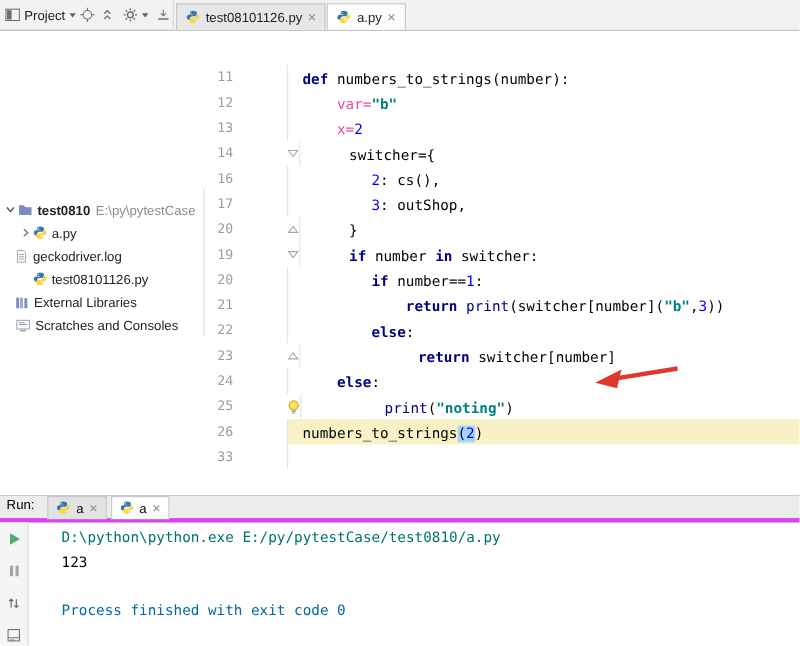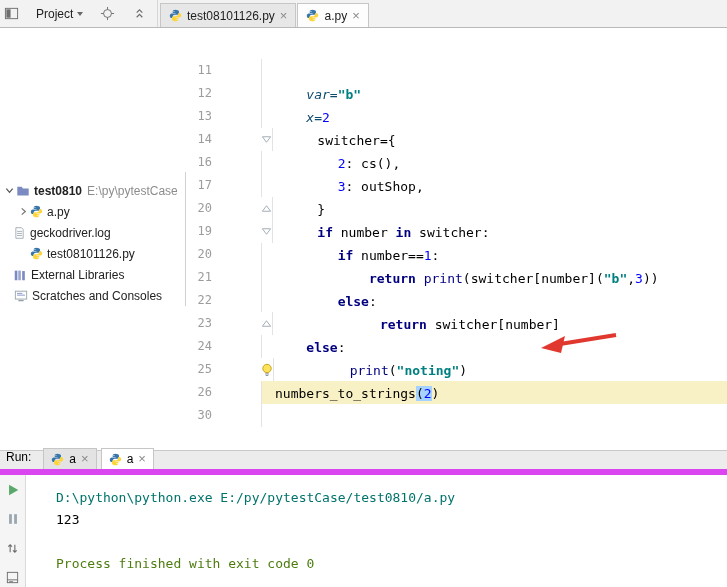--- a/index.html
+++ b/index.html
@@ -1,21 +1,21 @@
 <!DOCTYPE html>
 <html><head>
 <meta charset="utf-8">
 <style>
   * { margin:0; padding:0; box-sizing:border-box; }
   body { font-family:"Liberation Sans", sans-serif; background:#fff; }
   .app { width:727px; height:587px; overflow:hidden; background:#fff; display:flex; flex-direction:column; position:relative; }
 
   
   .topbar { height:28px; flex:0 0 28px; display:flex; background:#F2F2F2; border-bottom:1px solid #B9B9B9; }
-  .proj-toolbar { width:157px; flex:0 0 157px; display:flex; align-items:center; padding:11px 4px; gap:17px; }
+  .proj-toolbar { width:157px; flex:0 0 157px; display:flex; align-items:center; padding:11px 4px; gap:3px; }
   .ticon { display:inline-flex; align-items:center; justify-content:center; width:18px; height:18px; cursor:pointer; }
   .plabel { display:inline-flex; align-items:center; gap:4px; font-size:12px; color:#222; cursor:pointer; }
   .caret { width:0; height:0; border-left:3.5px solid transparent; border-right:3.5px solid transparent; border-top:4px solid #666; display:inline-block; }
   .tsep { width:1px; height:16px; background:#CFCFCF; }
   .tabbar { flex:1; display:flex; align-items:flex-end; background:#F2F2F2; border-left:1px solid #D6D6D6; padding-left:2px; }
   .etab { display:inline-flex; align-items:center; gap:5px; height:24px; padding:0 8px; border:1px solid #C6C6C6; border-bottom:none; background:#E7E7E7; font-size:12px; color:#222; cursor:pointer; margin-right:1px; }
   .etab.active { background:#FDFDFD; }
   .close { color:#8A8A8A; font-size:13px; line-height:10px; cursor:pointer; }
 
   
@@ -34,40 +34,40 @@
   .gutter { flex:0 0 62px; display:flex; border-right:1px solid #E3E3E3;gap:44px; }
   .lnum { flex:0 0 26px; text-align:right; font-size:12px; color:#9C9C9C; cursor:pointer; }
   .marker { flex:1; padding-left:5px; display:flex; align-items:center; }
   .codearea { flex:1; }
   .code { white-space:pre; font-size:13px; padding-left:13px; color:#000; }
   .code-line.hl .codearea { background:#F9F1C6; }
   .seg-plain { color:#000; }
   .seg-kw { color:#000080; font-weight:bold; }
   .seg-str { color:#008080; font-weight:bold; }
   .seg-num { color:#0000FF; }
-  .seg-gray { color:#0c4a6e;font-style:italic; }
+  .seg-gray { color:#ec4899; }
   .seg-bi { color:#000080; }
   .seg-sel { background:#A6D2FF; }
   .seg-selnum { background:#A6D2FF; color:#0000FF; }
   .arrow { position:absolute; left:352px; top:278px; }
 
   
   .runpanel { flex:0 0 137px; border-top:1px solid #C9C9C9; display:flex; flex-direction:column; background:#fff; }
-  .runheader { height:24px; flex:0 0 24px; background:#ECECEC; border-bottom:6px solid #d946ef; display:flex; align-items:flex-end; padding-left:6px; }
+  .runheader { height:24px; flex:0 0 24px; background:#ECECEC; border-bottom:4px solid #d946ef; display:flex; align-items:center; padding-left:6px; }
   .runlabel { font-size:12px; color:#000; padding-bottom:5px; margin-right:8px; }
   .rtab { display:inline-flex; align-items:center; gap:5px; height:21px; padding:0 7px; border:1px solid #C6C6C6; border-bottom:none; background:#E3E3E3; font-size:12px; margin-left:4px; cursor:pointer; }
   .rtab.active { background:#FFF; }
   .runbody { flex:1; display:flex; min-height:0; }
   .runtools { width:26px; flex:0 0 26px; background:#F5F5F5; border-right:1px solid #DADADA; display:flex; flex-direction:column; align-items:center; padding-top:6px; gap:11px; }
   .rticon { width:18px; height:18px; display:inline-flex; align-items:center; justify-content:center; cursor:pointer; }
-  .console { flex:1; padding:12px 0 0 30px; font-family:"DejaVu Sans Mono", monospace; font-size:13px; overflow:hidden; }
+  .console { flex:1; padding:4px 0 0 30px; font-family:"DejaVu Sans Mono", monospace; font-size:13px; overflow:hidden; }
   .cline { height:22px; line-height:22px; white-space:pre; }
   .c-command { color:#00736B; }
   .c-plain { color:#000; }
-  .c-info { color:#4d7c0f; }
+  .c-info { color:#0369a1; }
 </style>
 </head>
 <body>
 
 <div class="app">
 
   <div class="topbar">
     <div class="proj-toolbar">
       <span class="ticon">
         <svg width="15" height="15" viewBox="0 0 16 16">
@@ -201,20 +201,21 @@
           <span class="tlabel">Scratches and Consoles</span>
         </div>
       </div>
     <div class="editor" id="editor">
       <div id="lines">
           <div class="code-line">
             <div class="gutter">
               <span class="lnum">11</span>
               <span class="marker"></span>
             </div>
+            <div class="codearea"><span class="code"><span class="seg-kw">def </span><span class="seg-plain">numbers_to_strings(number):</span></span></div>
           </div>
           <div class="code-line">
             <div class="gutter">
               <span class="lnum">12</span>
               <span class="marker"></span>
             </div>
             <div class="codearea"><span class="code"><span class="seg-plain">    </span><span class="seg-gray">var=</span><span class="seg-str">"b"</span></span></div>
           </div>
           <div class="code-line">
             <div class="gutter">
@@ -334,21 +335,21 @@
           </div>
           <div class="code-line hl">
             <div class="gutter">
               <span class="lnum">26</span>
               <span class="marker"></span>
             </div>
             <div class="codearea"><span class="code"><span class="seg-plain">numbers_to_strings</span><span class="seg-sel">(</span><span class="seg-selnum">2</span><span class="seg-plain">)</span></span></div>
           </div>
           <div class="code-line">
             <div class="gutter">
-              <span class="lnum">30</span>
+              <span class="lnum">33</span>
               <span class="marker"></span>
             </div>
             <div class="codearea"><span class="code"></span></div>
           </div>
         </div>
       <svg class="arrow" width="84" height="28" viewBox="0 0 84 28">
         <line x1="78" y1="6" x2="22" y2="15" stroke="#E0382E" stroke-width="4"></line>
         <polygon points="3,19 27,7 23,24" fill="#E0382E"></polygon>
       </svg>
     </div>

